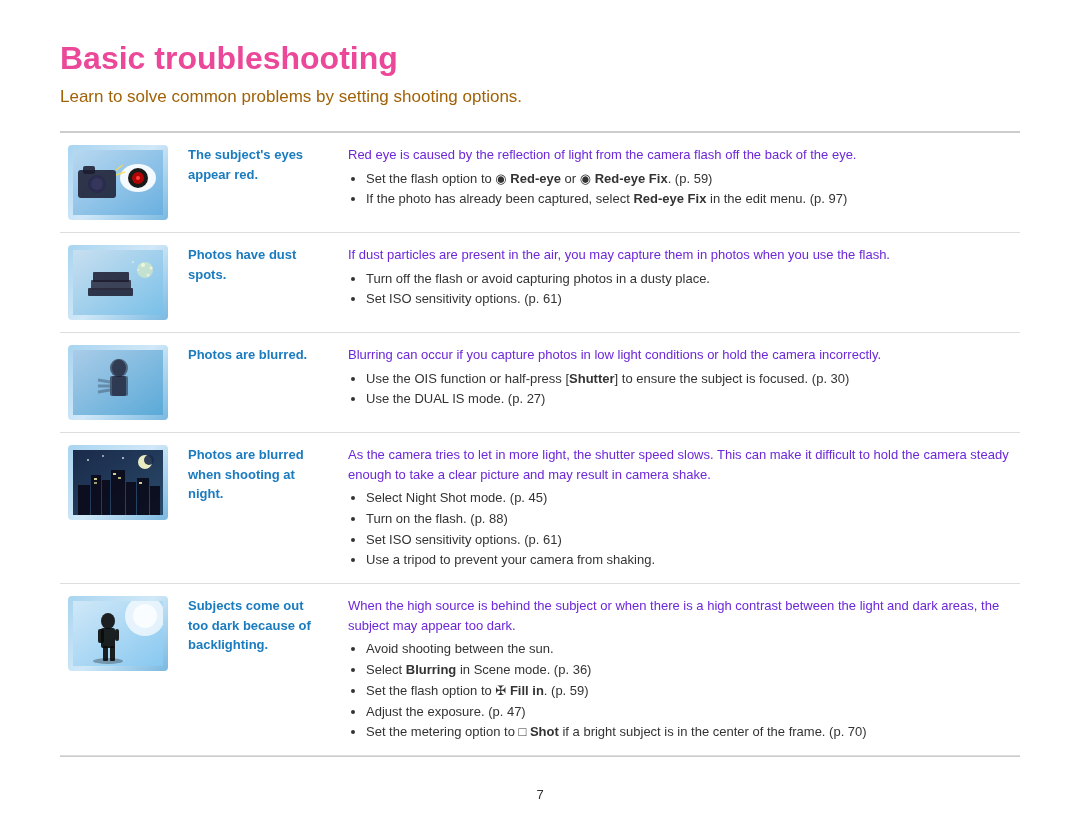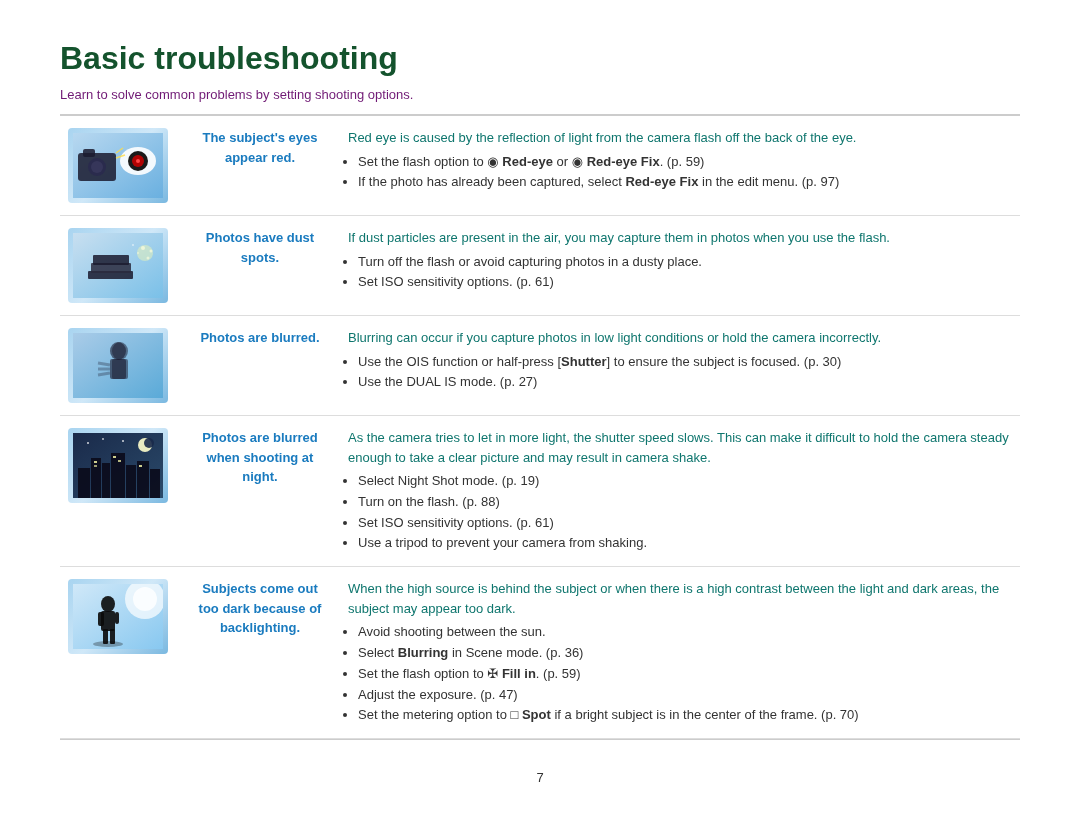--- a/index.html
+++ b/index.html
@@ -7,28 +7,28 @@
       font-family: 'Arial', sans-serif;
       background: #fff;
       color: #333;
       font-size: 13px;
       width: 1080px;
       min-height: 815px;
       padding: 40px 60px 40px 60px;
     }
     .page-title {
       font-size: 32px;
-      color: #14532d;
+      color: #ec4899;
       font-weight: bold;
       margin-bottom: 10px;
     }
     .page-subtitle {
-      font-size: 13px;
-      color: #701a75;
-      margin-bottom: 12px;
+      font-size: 17px;
+      color: #a16207;
+      margin-bottom: 24px;
     }
     .divider-top {
       border: none;
       border-top: 2px solid #ccc;
       margin-bottom: 0;
     }
     .divider-bottom {
       border: none;
       border-top: 1px solid #ccc;
     }
@@ -46,38 +46,37 @@
       vertical-align: top;
       padding: 12px 8px;
     }
     .img-cell {
       width: 120px;
       padding: 8px 10px;
     }
     .label-cell {
       width: 160px;
       padding: 12px 10px 12px 6px;
-      text-align: center;
     }
     .desc-cell {
       padding: 12px 8px;
     }
     .label-blue {
       color: #1a7bbf;
       font-weight: bold;
       font-size: 13px;
       line-height: 1.5;
     }
     .desc-cell p {
       margin-bottom: 4px;
       line-height: 1.5;
-      color: #0f766e;
+      color: #6d28d9;
     }
     .desc-cell ul {
-      margin-left: 10px;
+      margin-left: 18px;
       margin-top: 2px;
     }
     .desc-cell ul li {
       line-height: 1.6;
       color: #333;
     }
     b { font-weight: bold; }
     
     .icon-container {
       width: 100px;
@@ -258,21 +257,21 @@
             <circle cx="50" cy="8" r="1" fill="white" opacity="0.8"></circle>
           </svg>
         </div>
       </td>
       <td class="label-cell">
         <span class="label-blue">Photos are blurred<br>when shooting at<br>night.</span>
       </td>
       <td class="desc-cell">
         <p>As the camera tries to let in more light, the shutter speed slows. This can make it difficult to hold the camera steady enough to take a clear picture and may result in camera shake.</p>
         <ul>
-          <li>Select Night Shot mode. (p. 19)</li>
+          <li>Select Night Shot mode. (p. 45)</li>
           <li>Turn on the flash. (p. 88)</li>
           <li>Set ISO sensitivity options. (p. 61)</li>
           <li>Use a tripod to prevent your camera from shaking.</li>
         </ul>
       </td>
     </tr>
 
     <tr>
       <td class="img-cell">
         <div class="icon-container">
@@ -306,21 +305,21 @@
       <td class="label-cell">
         <span class="label-blue">Subjects come out<br>too dark because of<br>backlighting.</span>
       </td>
       <td class="desc-cell">
         <p>When the high source is behind the subject or when there is a high contrast between the light and dark areas, the subject may appear too dark.</p>
         <ul>
           <li>Avoid shooting between the sun.</li>
           <li>Select <b>Blurring</b> in Scene mode. (p. 36)</li>
           <li>Set the flash option to ✠ <b>Fill in</b>. (p. 59)</li>
           <li>Adjust the exposure. (p. 47)</li>
-          <li>Set the metering option to □ <b>Spot</b> if a bright subject is in the center of the frame. (p. 70)</li>
+          <li>Set the metering option to □ <b>Shot</b> if a bright subject is in the center of the frame. (p. 70)</li>
         </ul>
       </td>
     </tr>
 
   </tbody>
 </table>
 
 <hr class="divider-bottom">
 
 <div class="page-number">7</div>

